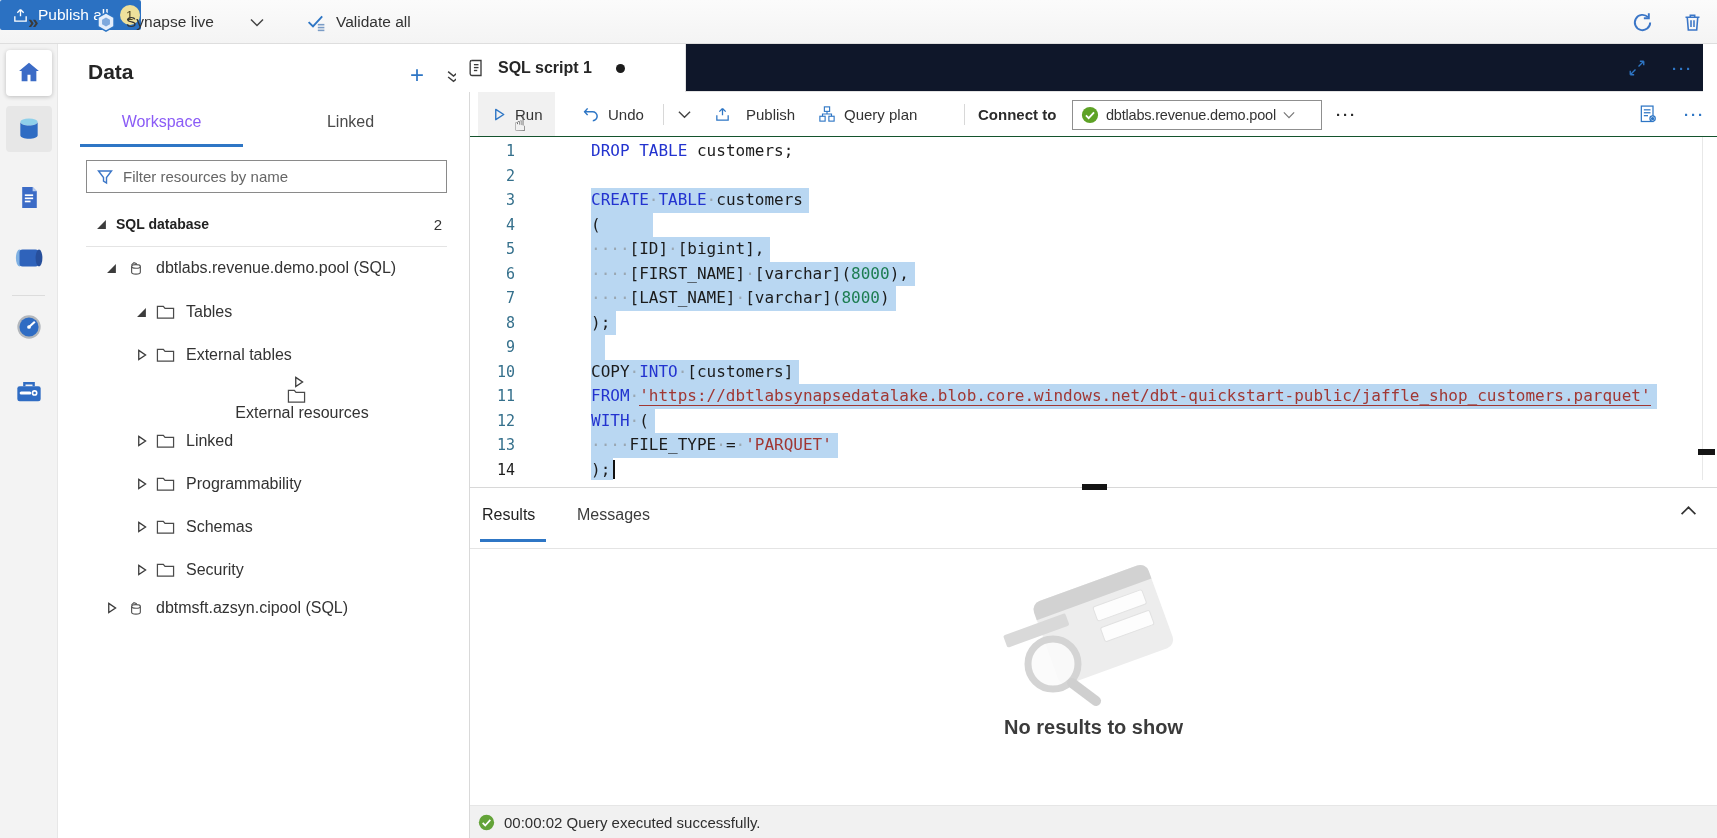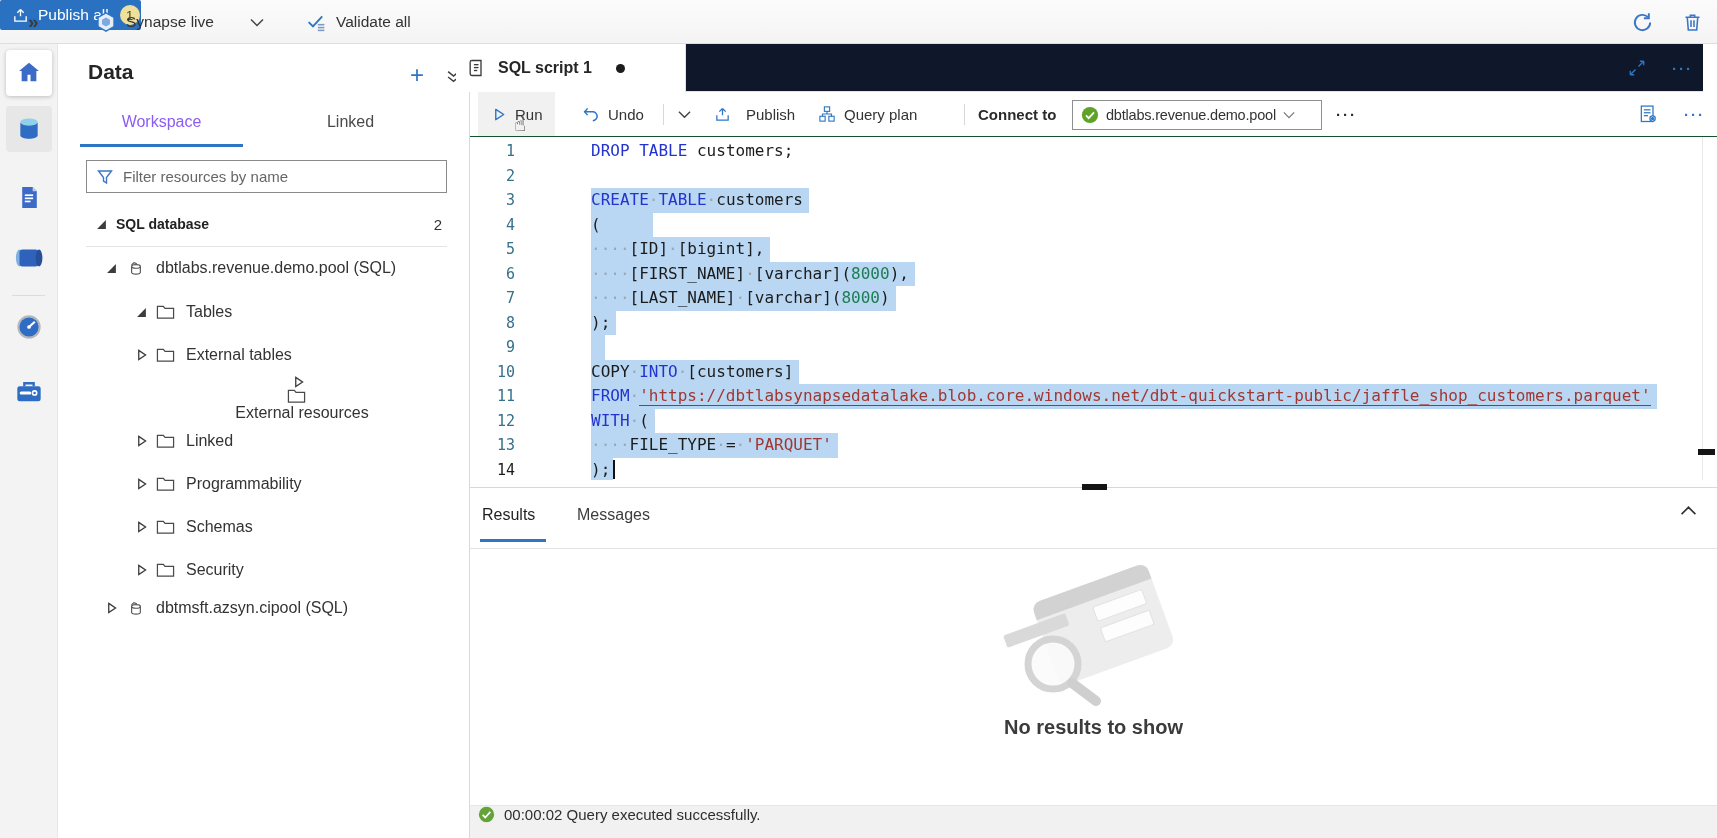--- a/index.html
+++ b/index.html
@@ -120,21 +120,21 @@
   #res-collapse { position:absolute; left:1210px; top:25px; }
   #res-topline { position:absolute; left:0; top:68px; width:1247px; height:1px; background:#e4e4e4; }
   #empty-illustration { position:absolute; left:513px; top:72px; }
   #empty-title { position:absolute; left:0; width:1247px; top:236px; text-align:center;
                  font-size:20px; font-weight:700; color:#3b3b3b; }
   #empty-sub { position:absolute; left:0; width:1247px; top:280px; text-align:center;
                font-size:16px; color:#555; }
 
   
   #statusbar { position:absolute; left:470px; top:805px; width:1247px; height:33px; background:#f1f1f1;
-               border-top:1px solid #e6e6e6; display:flex; gap:9px; padding-left:8px;
+               border-top:1px solid #e6e6e6; display:flex; align-items:center; gap:9px; padding-left:8px;
                font-size:15px; color:#2e2e2e; }
 </style>
 </head>
 <body>
 
 <div id="topbar">
   <span id="rail-collapse" class="tb-item">»</span>
 
   <div id="env-selector" class="tb-item">
     <span>

